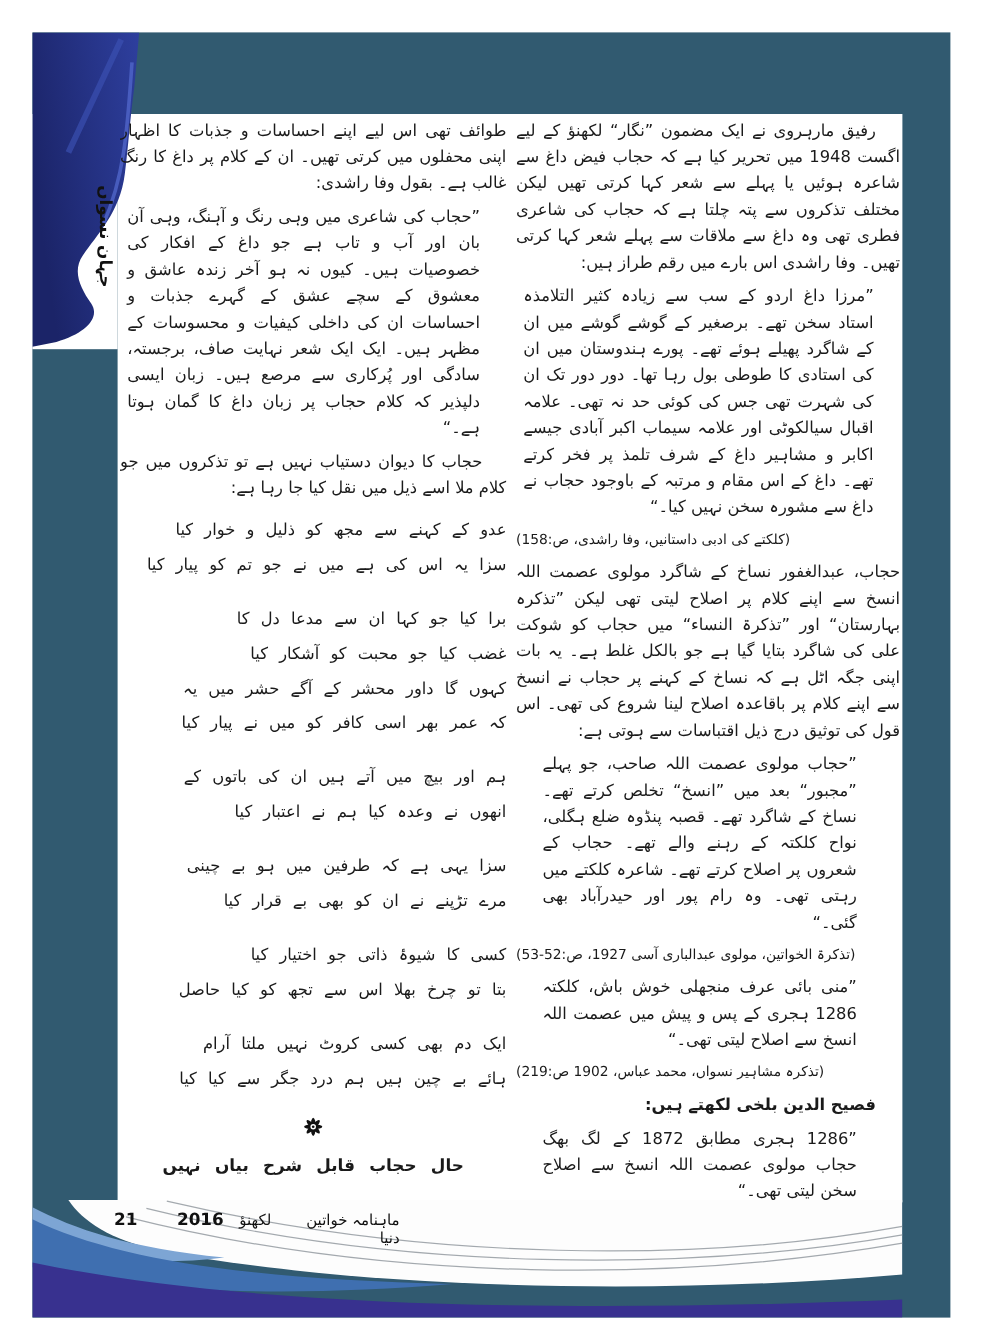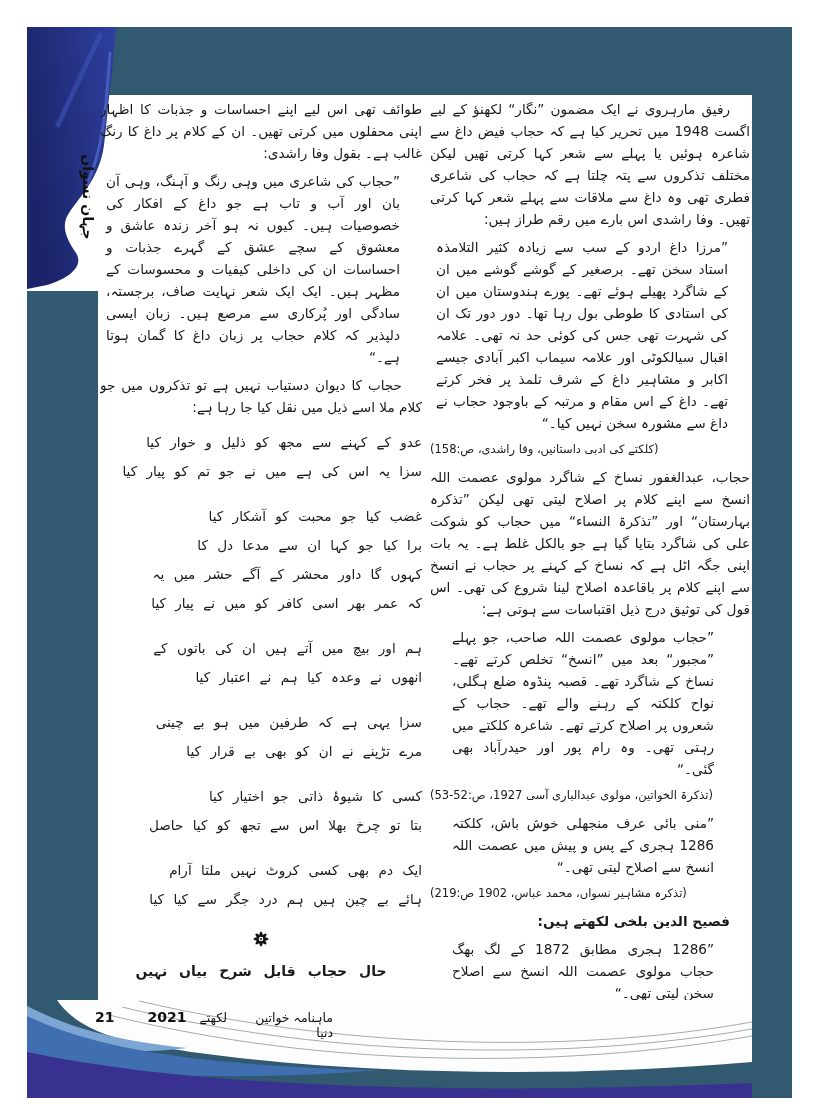--- a/index.html
+++ b/index.html
@@ -84,22 +84,22 @@
     <p class="para no-indent">طوائف تھی اس لیے اپنے احساسات و جذبات کا اظہار اپنی محفلوں میں کرتی تھیں۔ ان کے کلام پر داغ کا رنگ غالب ہے۔ بقول وفا راشدی:</p>
     <p class="bquote">”حجاب کی شاعری میں وہی رنگ و آہنگ، وہی آن بان اور آب و تاب ہے جو داغ کے افکار کی خصوصیات ہیں۔ کیوں نہ ہو آخر زندہ عاشق و معشوق کے سچے عشق کے گہرے جذبات و احساسات ان کی داخلی کیفیات و محسوسات کے مظہر ہیں۔ ایک ایک شعر نہایت صاف، برجستہ، سادگی اور پُرکاری سے مرصع ہیں۔ زبان ایسی دلپذیر کہ کلام حجاب پر زبان داغ کا گمان ہوتا ہے۔“</p>
     <p class="para">حجاب کا دیوان دستیاب نہیں ہے تو تذکروں میں جو کلام ملا اسے ذیل میں نقل کیا جا رہا ہے:</p>
 
     <div class="poetry">
       <div class="couplet">
         <div>عدو کے کہنے سے مجھ کو ذلیل و خوار کیا</div>
         <div>سزا یہ اس کی ہے میں نے جو تم کو پیار کیا</div>
       </div>
       <div class="couplet">
+        <div>برا کیا جو کہا ان سے مدعا دل کا</div>
         <div>غضب کیا جو محبت کو آشکار کیا</div>
-        <div>برا کیا جو کہا ان سے مدعا دل کا</div>
         <div>کہوں گا داور محشر کے آگے حشر میں یہ</div>
         <div>کہ عمر بھر اسی کافر کو میں نے پیار کیا</div>
       </div>
       <div class="couplet">
         <div>ہم اور بیچ میں آتے ہیں ان کی باتوں کے</div>
         <div>انھوں نے وعدہ کیا ہم نے اعتبار کیا</div>
       </div>
       <div class="couplet">
         <div>سزا یہی ہے کہ طرفین میں ہو بے چینی</div>
         <div>مرے تڑپنے نے ان کو بھی بے قرار کیا</div>
@@ -137,18 +137,18 @@
       <path d="M95,7 C310,60 550,60 725,29"></path>
       <path d="M112,1 C330,52 560,52 725,22"></path>
     </g>
     <path d="M0,6 C35,24 80,40 160,48 C95,56 35,48 0,34 Z" style="fill:var(--footer_light_blue)"></path>
     <path d="M0,16 C70,50 180,66 350,70 C210,82 70,76 0,56 Z" style="fill:var(--footer_blue)"></path>
     <path d="M0,52 C170,88 430,95 725,83 L725,98 L0,98 Z" style="fill:var(--footer_navy)"></path>
   </svg>
 
   <div class="footer-line">
     <span>ماہنامہ خواتین دنیا</span>
-    <span>لکھتے</span>
-    <span class="num">2021</span>
+    <span>لکھنؤ</span>
+    <span class="num">2016</span>
     <span class="num pageno">21</span>
   </div>
 
 </div>
 
 </body></html>

